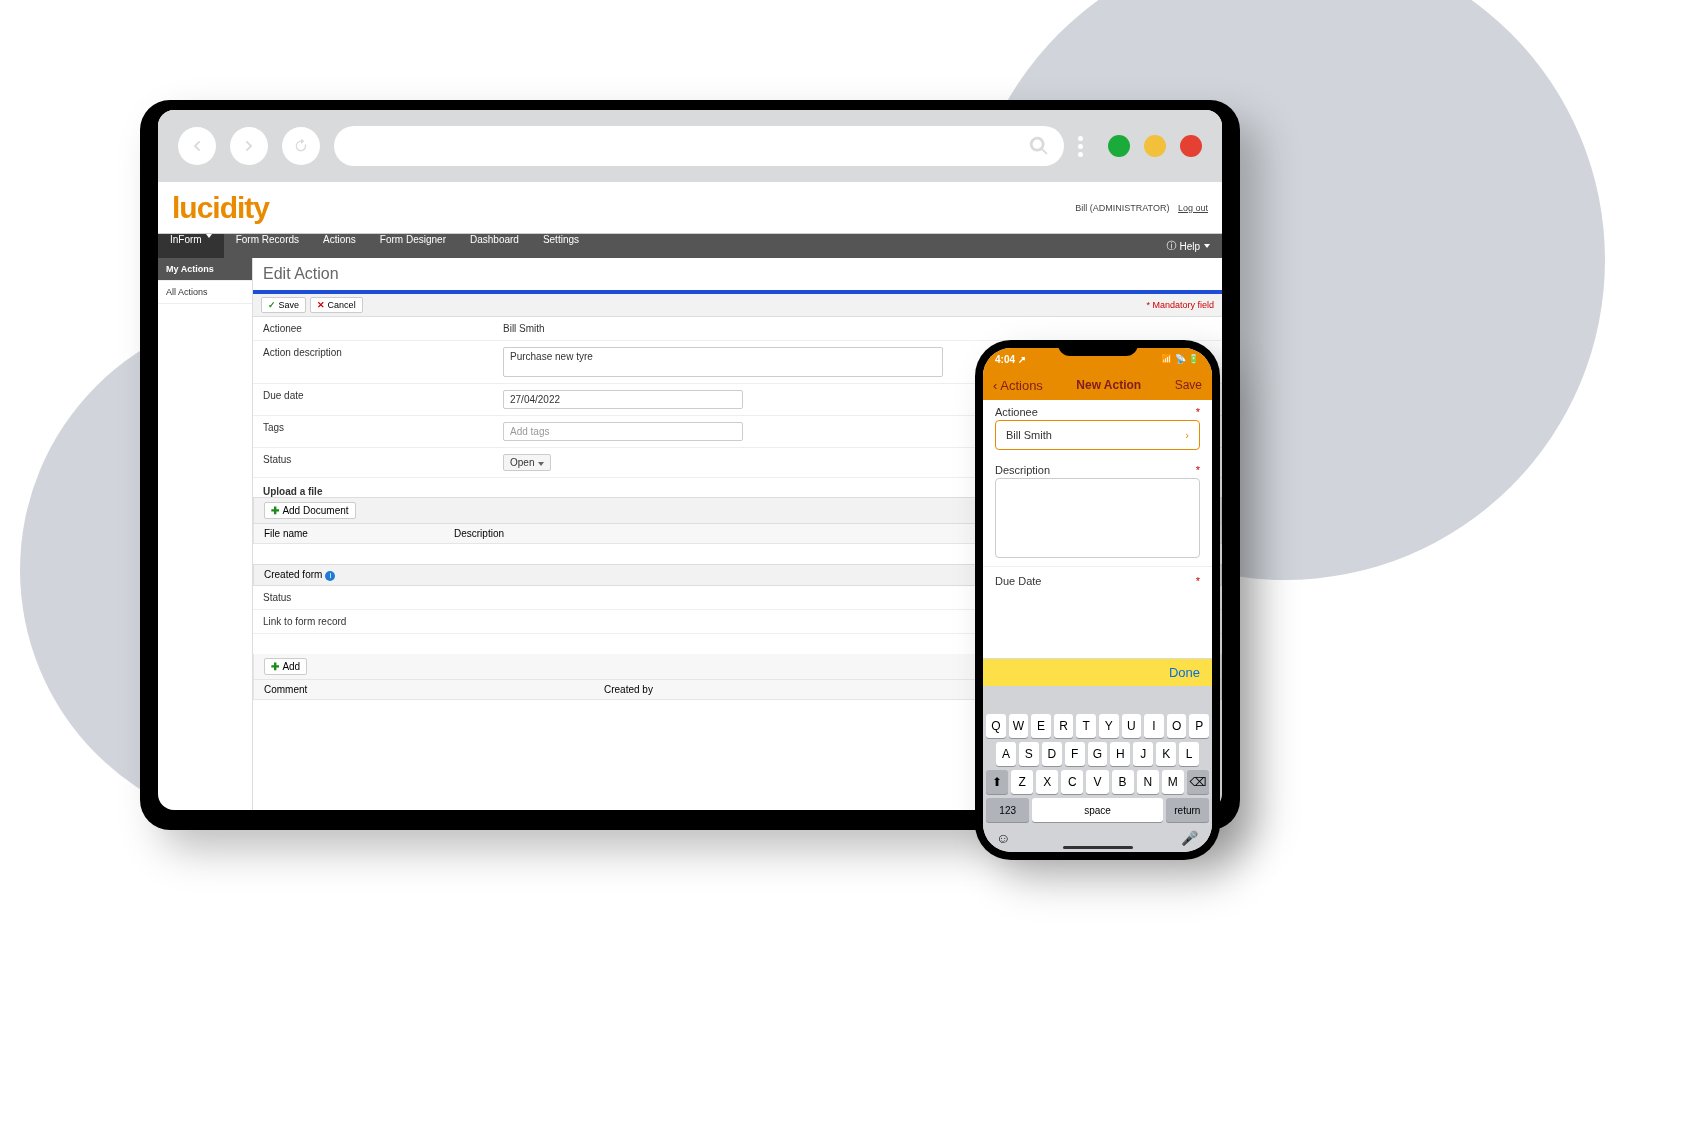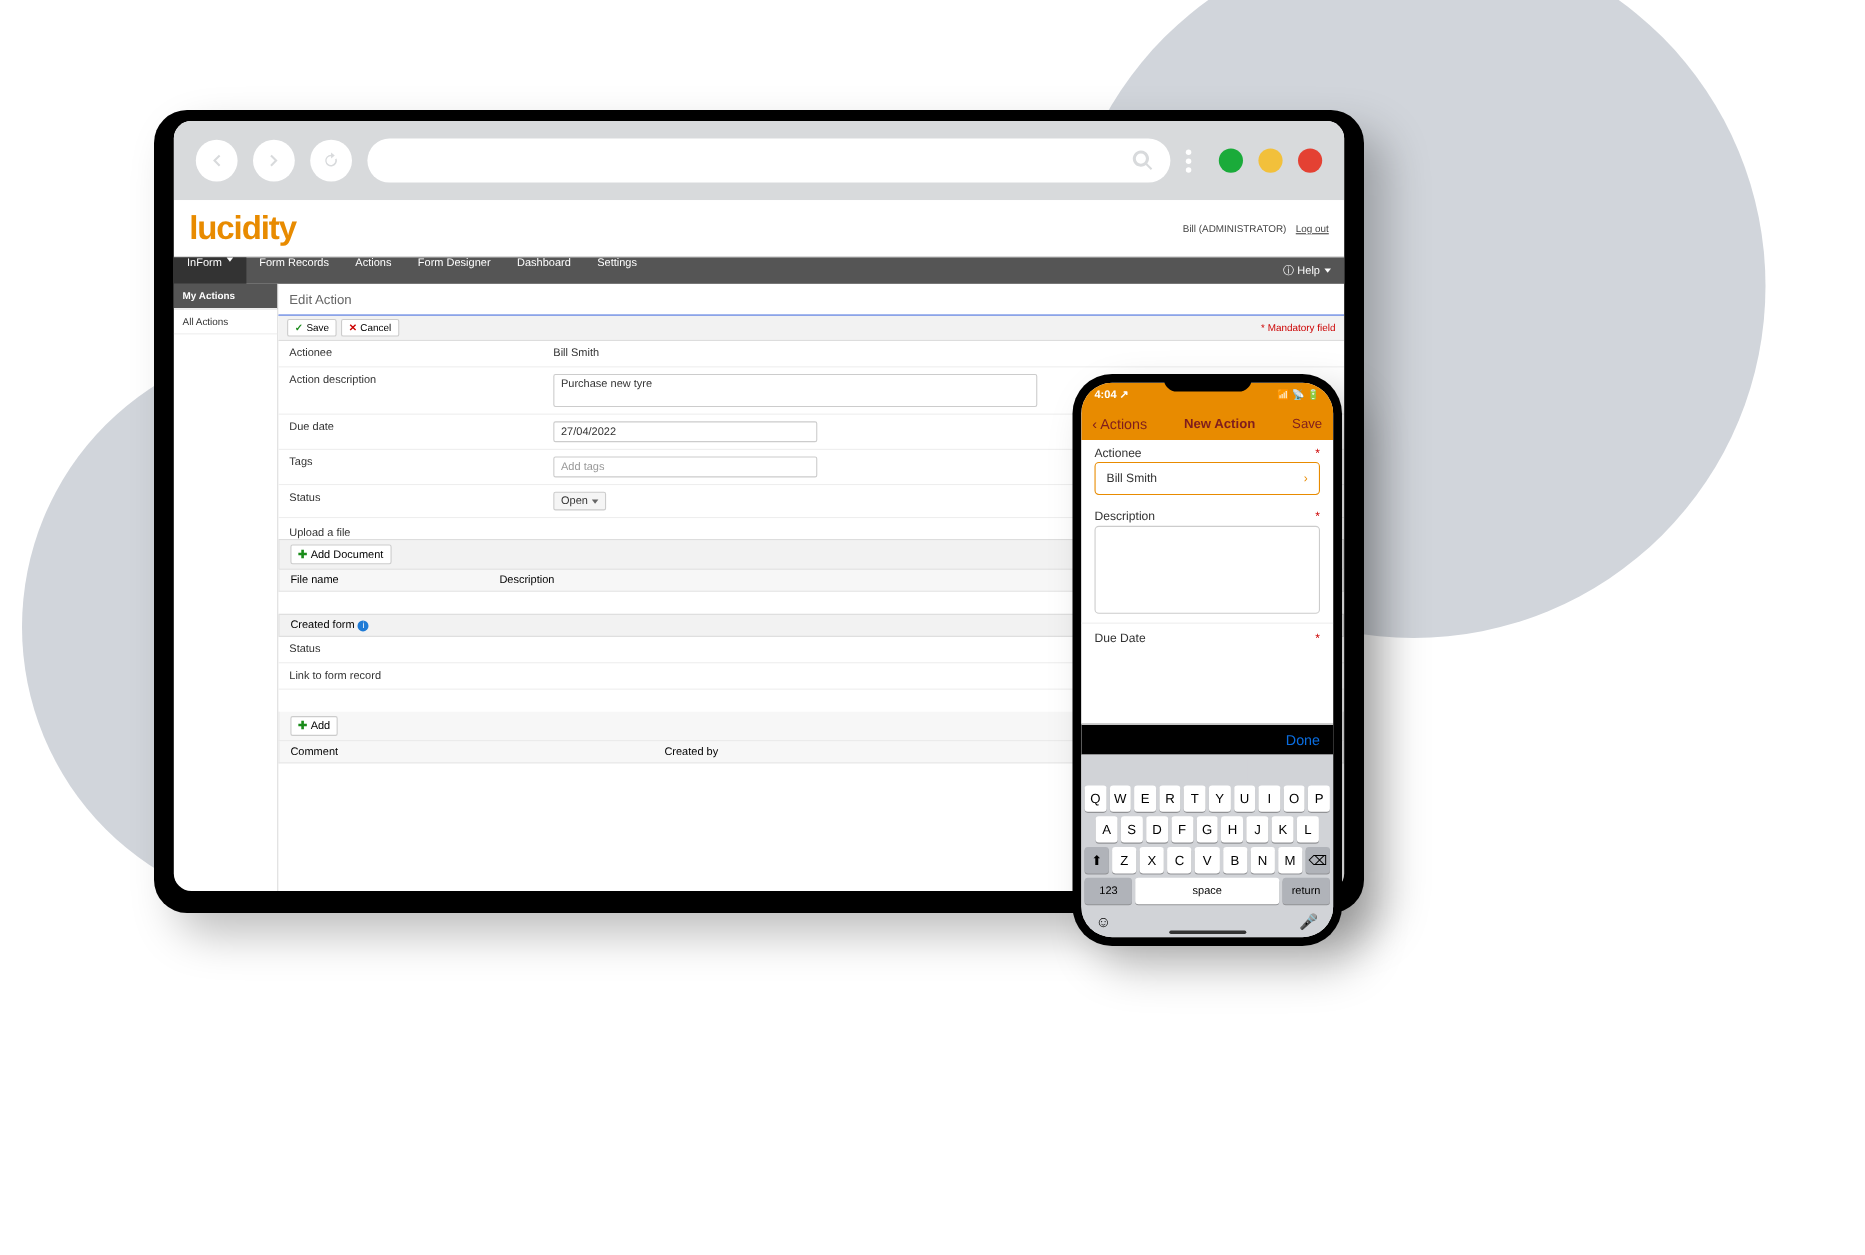--- a/index.html
+++ b/index.html
@@ -31,56 +31,56 @@
 .nav-item.first { background: #333; }
 .nav-help { margin-left: auto; padding: 0 12px; display: flex; align-items: center; }
 .caret { display:inline-block; width:0; height:0; border-left:3px solid transparent; border-right:3px solid transparent; border-top:4px solid #fff; margin-left:4px; }
 
 .content-wrap { display: flex; height: calc(100% - 72px - 52px - 24px); }
 .side { width: 95px; border-right: 1px solid #ddd; }
 .side-item { font-size: 9px; padding: 6px 8px; color: #333; border-bottom: 1px solid #eee; }
 .side-item.active { background: #555; color: #fff; font-weight: bold; }
 
 .main { flex: 1; overflow-y: auto; }
-.page-title { font-size: 12px; color: #666; padding: 7px 10px; border-bottom: 1px solid #1d4ed8; }
+.page-title { font-size: 16px; color: #666; padding: 7px 10px; border-bottom: 4px solid #1d4ed8; }
 .action-bar { background: #f2f2f2; border-bottom: 1px solid #ddd; padding: 3px 8px; display: flex; align-items: center; font-size: 9px; position:relative;}
 .small-btn { background: #fff; border: 1px solid #ccc; border-radius: 2px; padding: 2px 6px; margin-right: 4px; display: flex; align-items: center; gap: 3px; }
 .small-btn .chk{color:#1a8c1a;font-weight:bold;} .small-btn .x{color:#c00;font-weight:bold;} .small-btn .pl{color:#1a8c1a;font-weight:bold;}
 .mand { margin-left:auto; color:#c00; font-size:9px; }
 
 .form-row { display: flex; padding: 6px 10px; border-bottom: 1px solid #eee; font-size: 10px; color: #333; align-items: flex-start; }
 .form-label { width: 240px; }
 .form-val { flex: 1; }
 .inp { display:inline-block; border:1px solid #ccc; font-size:10px; padding:3px 6px; border-radius:2px; min-width:240px;}
 .inp.area{min-height:30px; width: 440px;}
 .inp.ph{color:#999;}
 .sel { display:inline-block; border:1px solid #ccc; background:#f5f5f5; font-size:10px; padding:2px 6px; border-radius:2px;}
 
-.section-hdr { font-size:10px; font-weight: normal; color:#333; padding: 8px 10px 0; }
+.section-hdr { font-size:10px; font-weight: bold; color:#333; padding: 8px 10px 0; }
 .grey-hdr { background:#f2f2f2; border:1px solid #ddd; font-size:10px; padding:4px 10px;}
 .lighter { background:#f7f7f7; border:1px solid #e5e5e5; border-top:none; padding:4px 10px; font-size:10px;}
 .lighter.flex{display:flex;}
 .block-space{height:20px;}
 .info-i { display:inline-block; width:10px; height:10px; border-radius:50%; background:#1f7bd6; color:#fff; font-size:8px; text-align:center; line-height:10px; margin-left:3px;}
 
 
 .phone-frame { position: absolute; top: 340px; left: 975px; width: 245px; height: 520px; background: #000; border-radius: 36px; z-index: 3; box-shadow: 20px 20px 40px rgba(0,0,0,0.25); }
 .phone-inner { position: absolute; top: 8px; left: 8px; right: 8px; bottom: 8px; background: #fff; border-radius: 28px; overflow: hidden; display:flex; flex-direction:column;}
 .notch { position:absolute; top:0; left:50%; transform:translateX(-50%); width:80px; height:16px; background:#000; border-radius:0 0 12px 12px; z-index:5;}
 .status-bar { height: 22px; background:#e88b00; display:flex; justify-content:space-between; align-items:center; padding:0 12px; font-size:10px; font-weight:bold; color:#fff;}
 .status-bar .icons { display:flex; gap:3px; font-size:9px;}
 .m-nav { height: 30px; background:#e88b00; display:flex; align-items:center; justify-content:space-between; padding:0 10px; color:#7f1d1d; font-size:12px;}
 .m-nav .back{font-size:13px;} .m-nav .title{font-weight:bold;}
 .m-body { flex:1; background:#fff; padding:0;}
 .m-field-lbl { font-size:11px; padding: 6px 12px 2px; color:#333; display:flex; justify-content:space-between;}
 .m-field-lbl .ast{color:#c00;}
 .m-sel { margin:0 12px 8px; border:1px solid #e88b00; border-radius:4px; padding:8px 10px; font-size:11px; display:flex; justify-content:space-between; align-items:center; color:#333;}
 .m-sel .chev{color:#e88b00;}
 .m-ta { margin:0 12px 8px; border:1px solid #ccc; border-radius:4px; height:80px;}
-.m-done { background:#000000; padding:6px 12px; text-align:right; font-size:13px; color:#0a6de0; border-top:1px solid #ddd;}
+.m-done { background:#fde047; padding:6px 12px; text-align:right; font-size:13px; color:#0a6de0; border-top:1px solid #ddd;}
 .kbd { background:#d1d3d7; padding: 4px 3px 6px; }
 .sug-row{height:20px;display:flex;gap:3px;margin-bottom:4px;}
 .sug-row span{flex:1;background:#d1d3d7;}
 .k-row { display:flex; gap:3px; margin-bottom:4px; justify-content:center;}
 .k-row.r2{padding:0 10px;}
 .key { background:#fff; border-radius:3px; height:24px; flex:1; display:flex; align-items:center; justify-content:center; font-size:12px; box-shadow:0 1px 0 rgba(0,0,0,0.3);}
 .key.g{background:#b0b3b9;}
 .k-row.r4 .key.space{flex:3;}
 .k-row.r4 .key{font-size:10px;}
 .kbd-bot{display:flex;justify-content:space-between;padding:4px 10px 0;}

